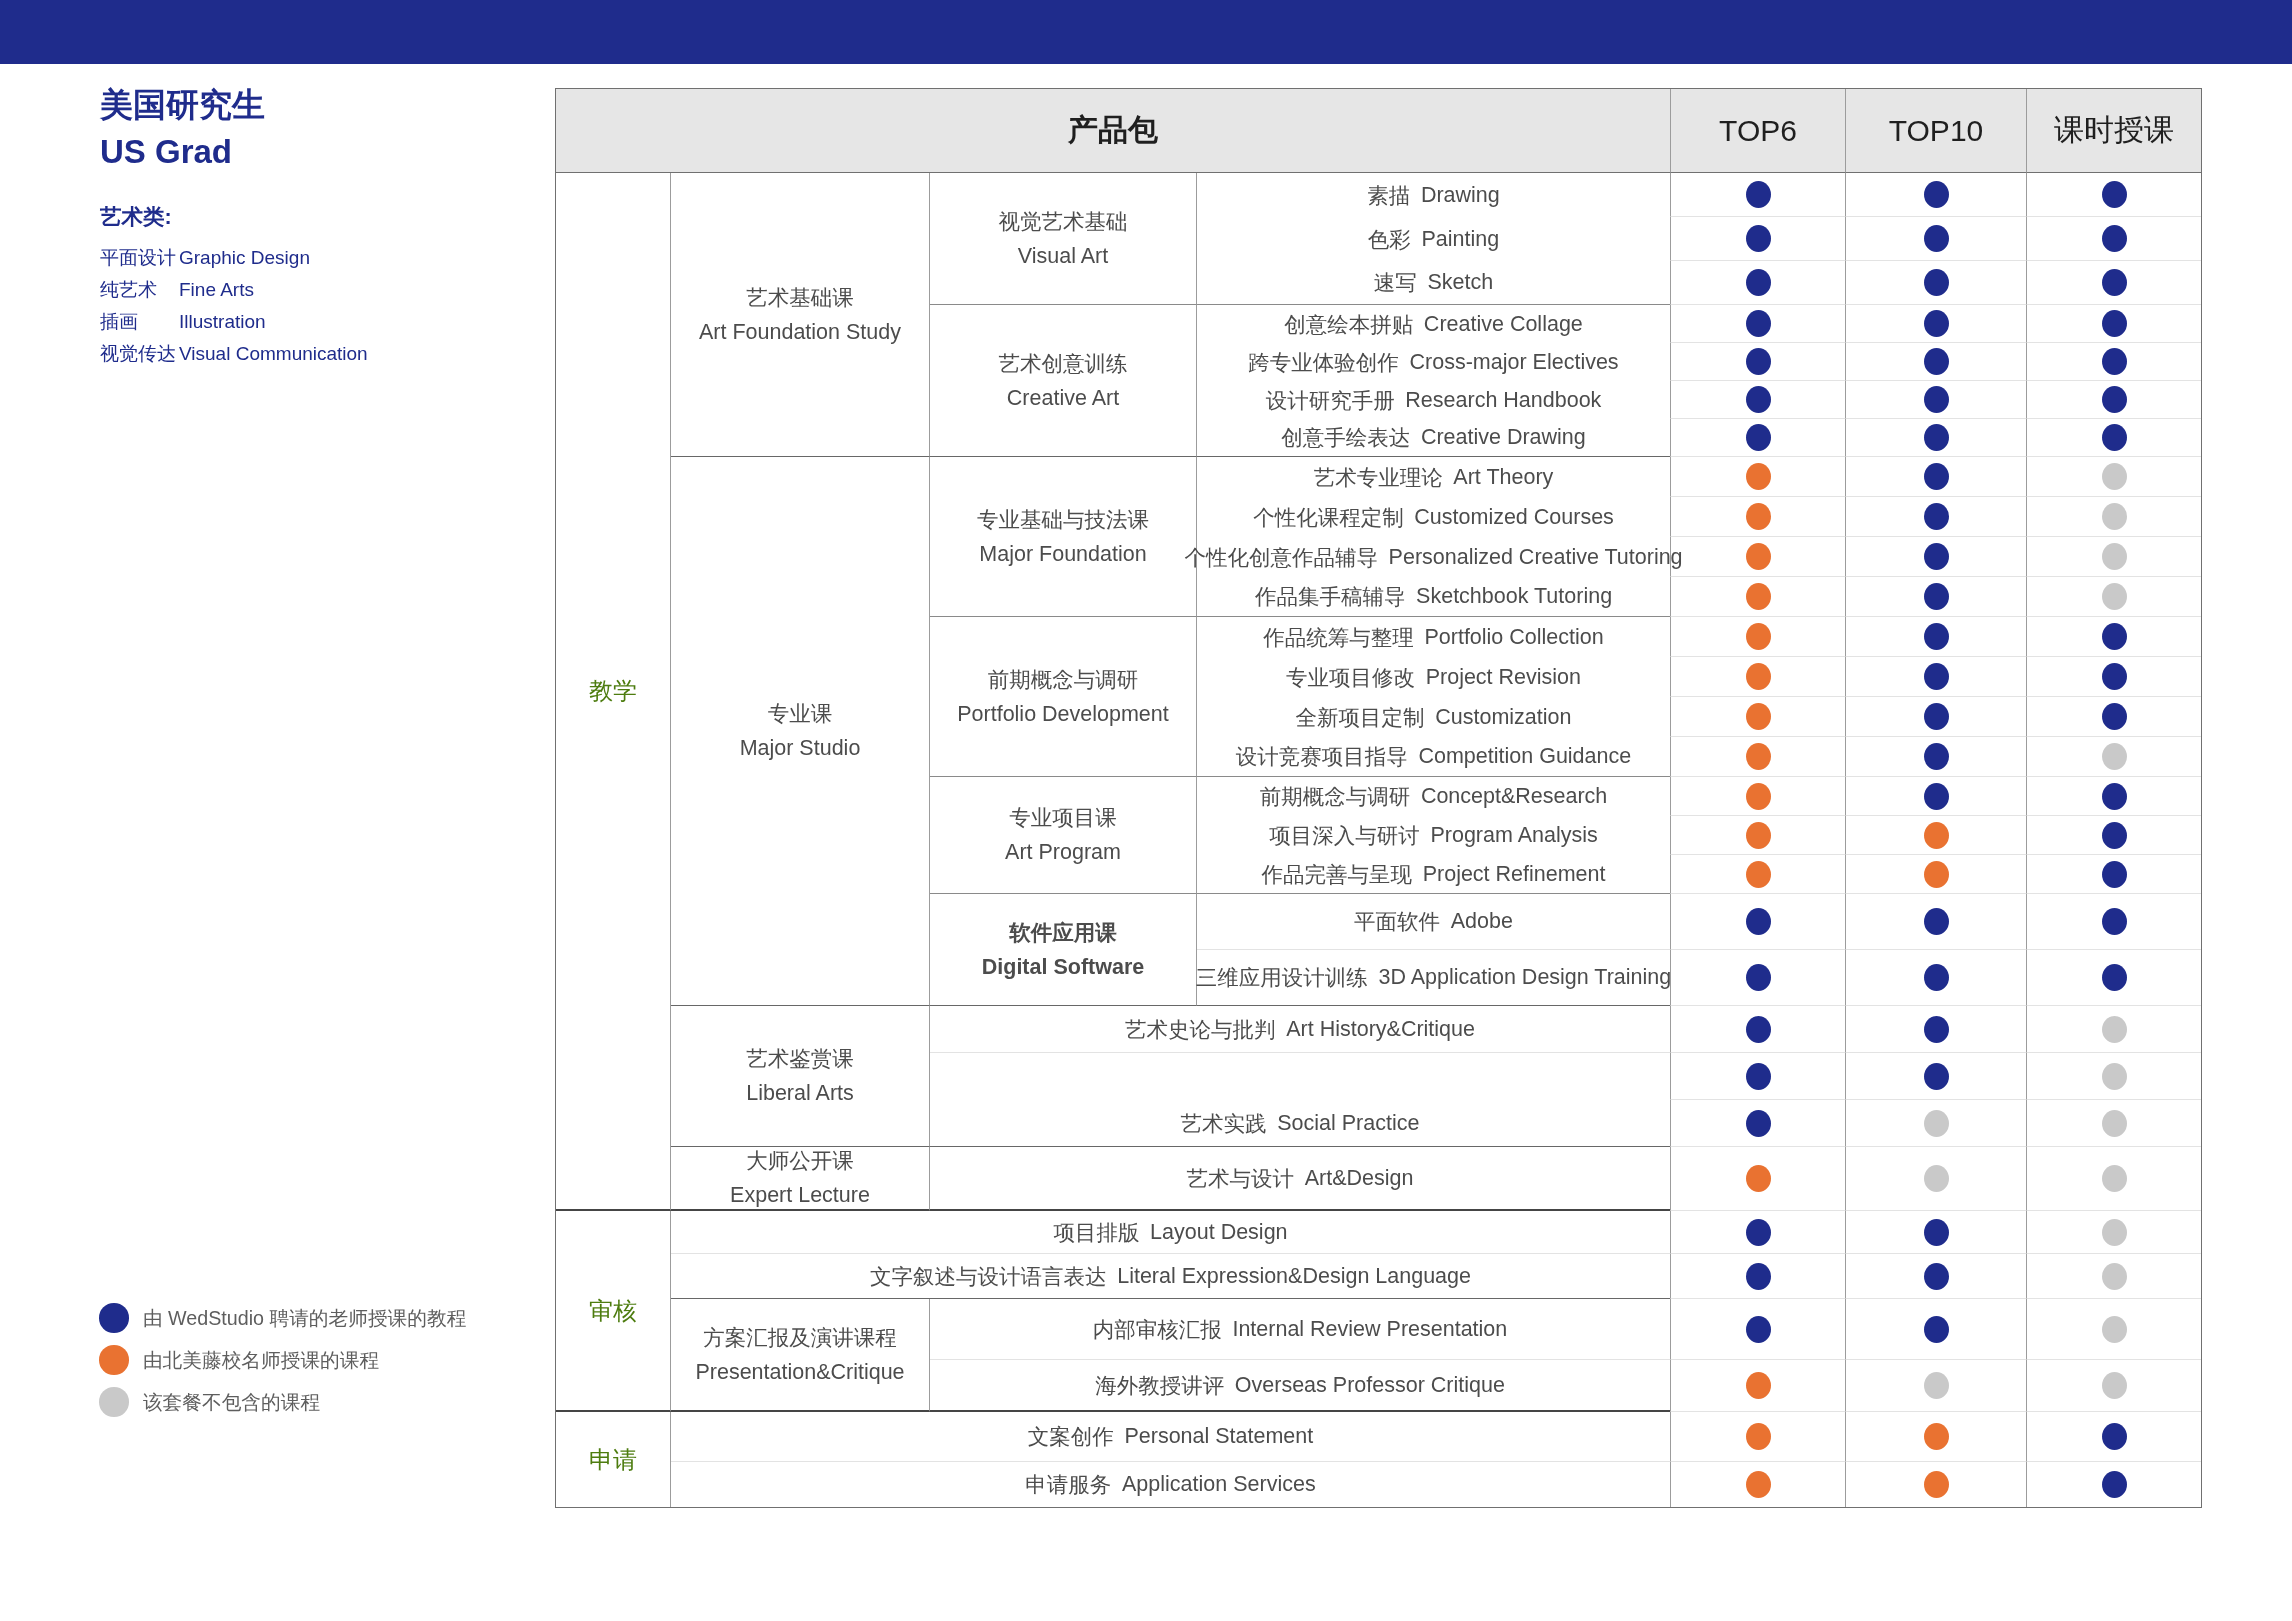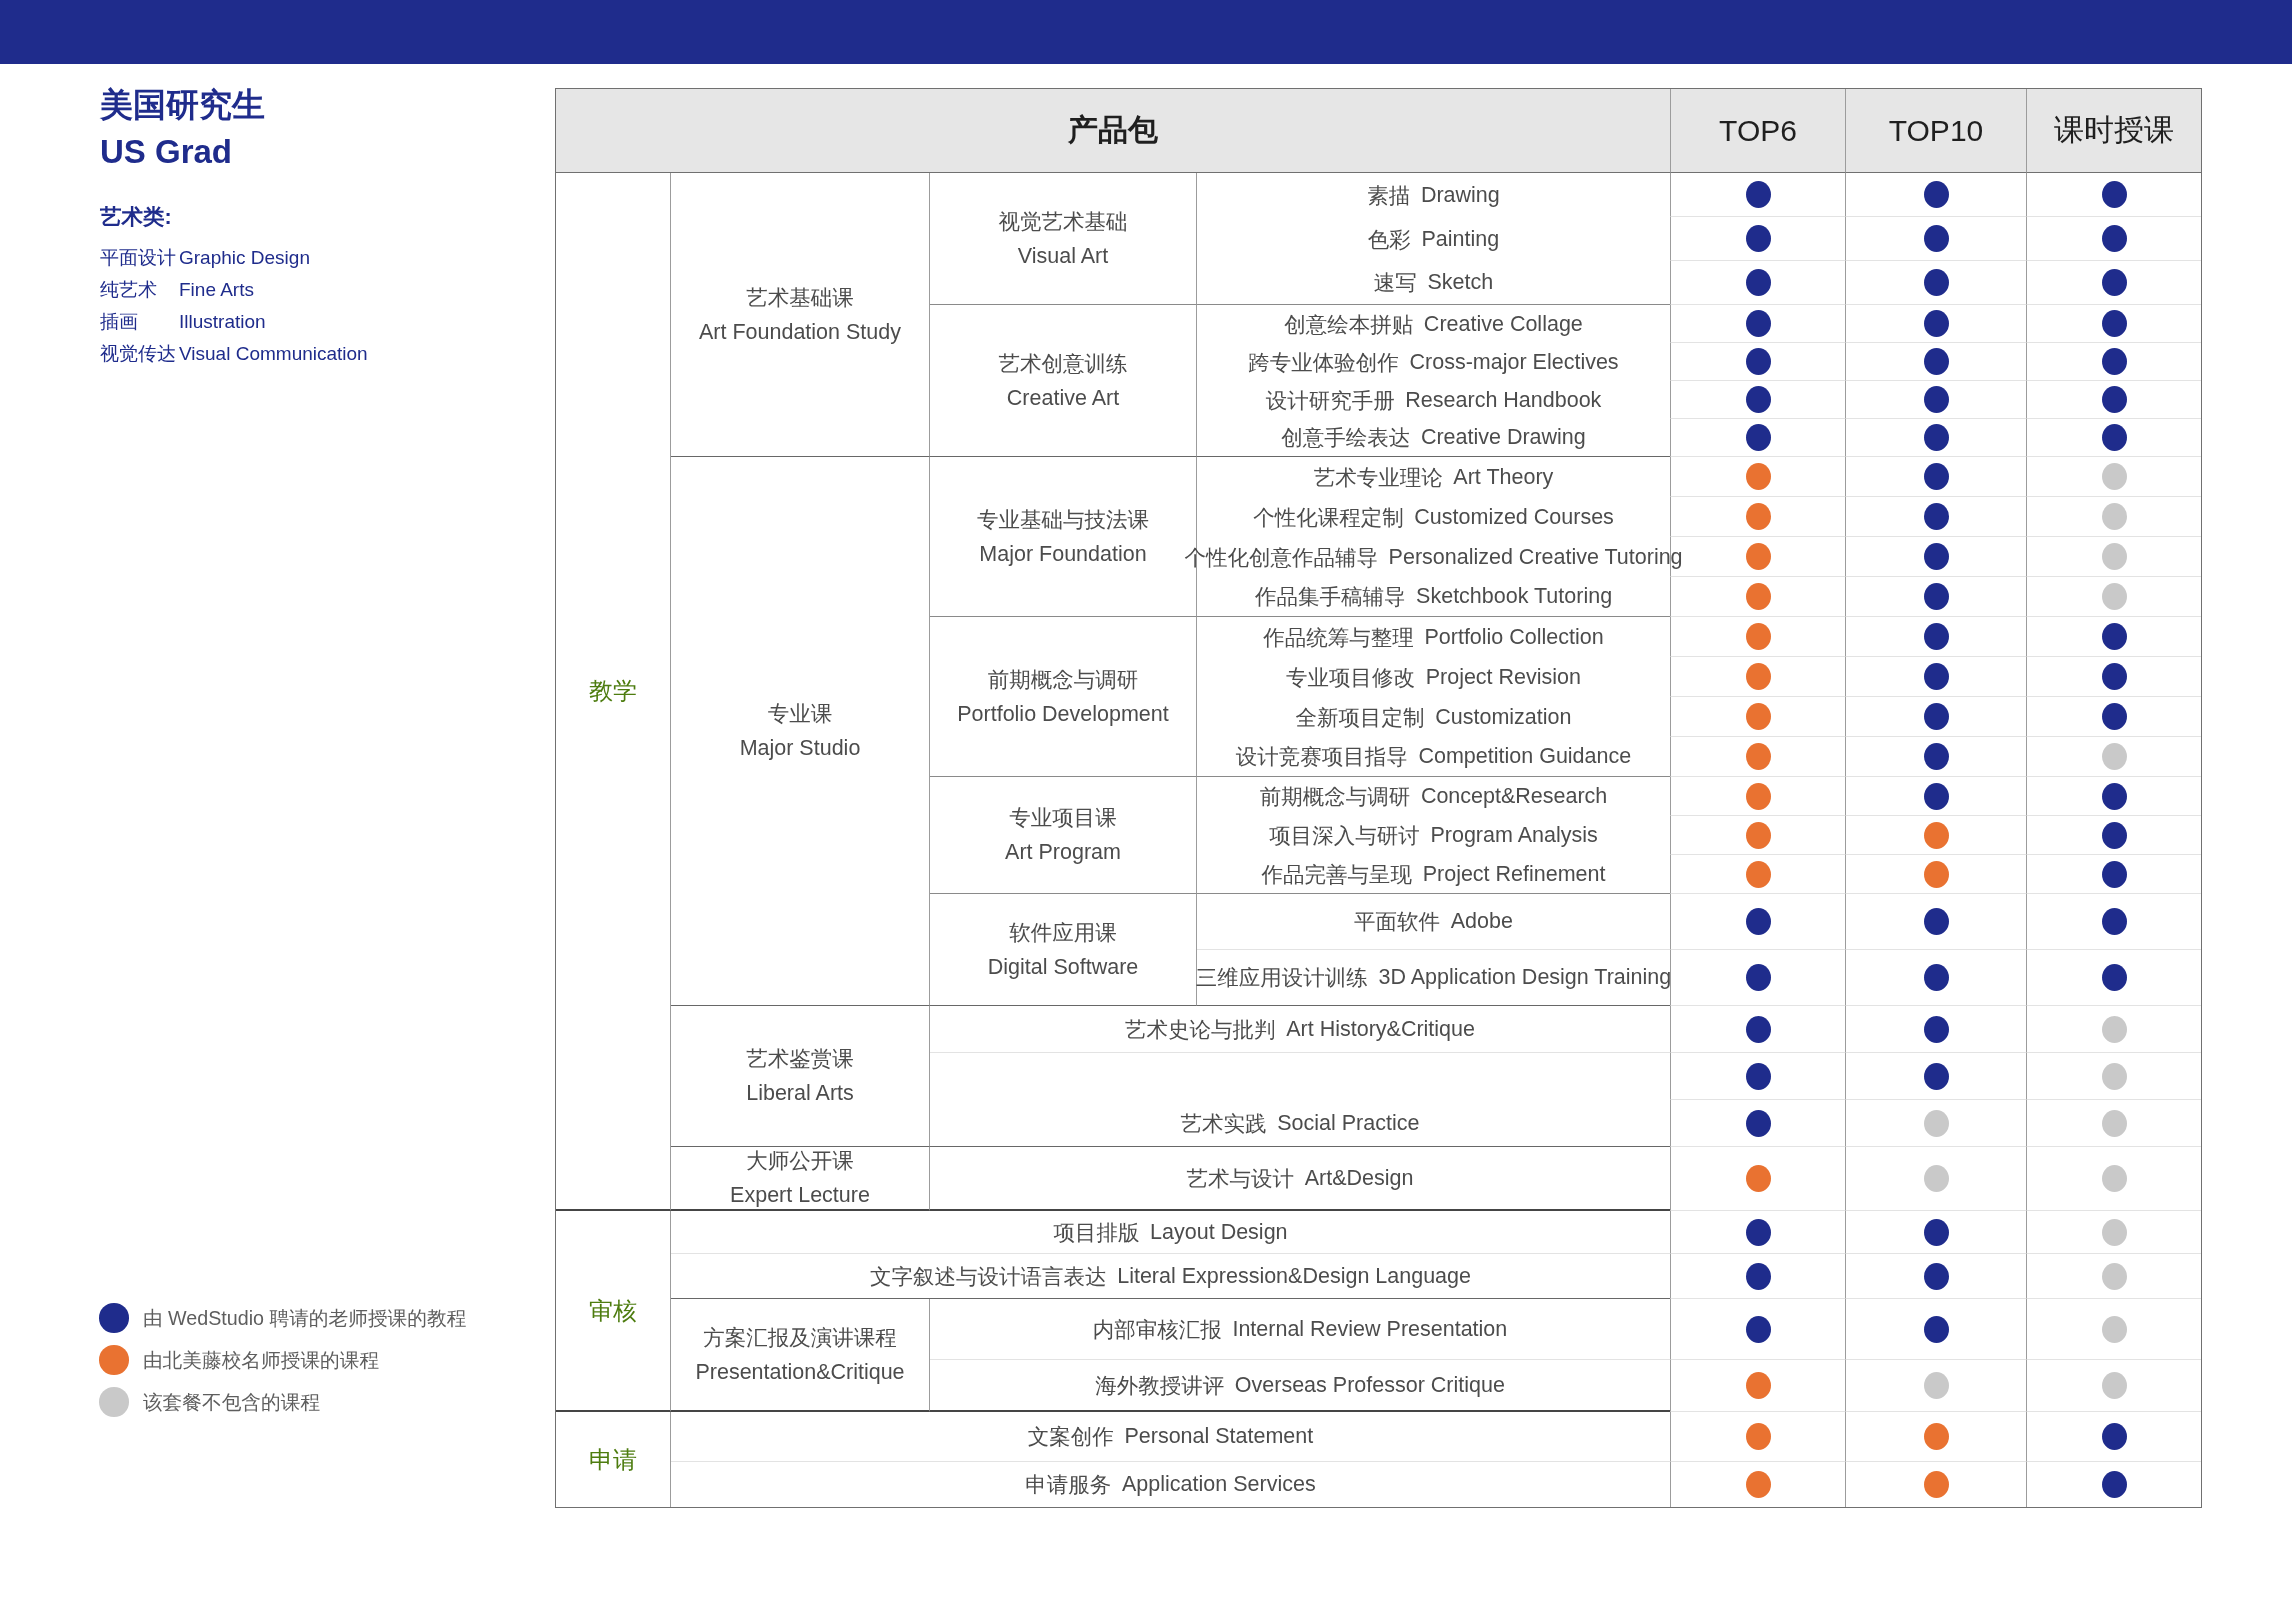--- a/index.html
+++ b/index.html
@@ -128,21 +128,21 @@
       <div>Major Foundation</div>
     </div>
     <div class="cell vr two-line b-sub" style="grid-area: 13 / 3 / 17;">
       <div>前期概念与调研</div>
       <div>Portfolio Development</div>
     </div>
     <div class="cell vr two-line b-sub" style="grid-area: 17 / 3 / 20;">
       <div>专业项目课</div>
       <div>Art Program</div>
     </div>
-    <div class="cell vr two-line b-group" style="grid-area: 20 / 3 / 22;">
+    <div class="cell vr two-line b-group" style="grid-area: 20 / 3 / 22; font-weight: bold;">
       <div>软件应用课</div>
       <div>Digital Software</div>
     </div>
     <div class="cell " style="grid-area: 2 / 4;">
       <span>素描</span>
       <span class="course-en">Drawing</span>
     </div>
     <div class="cell vl b-light" style="grid-area: 2 / 5;">
       <div class="dot" style="background: rgb(31, 44, 140);"></div>
     </div>

